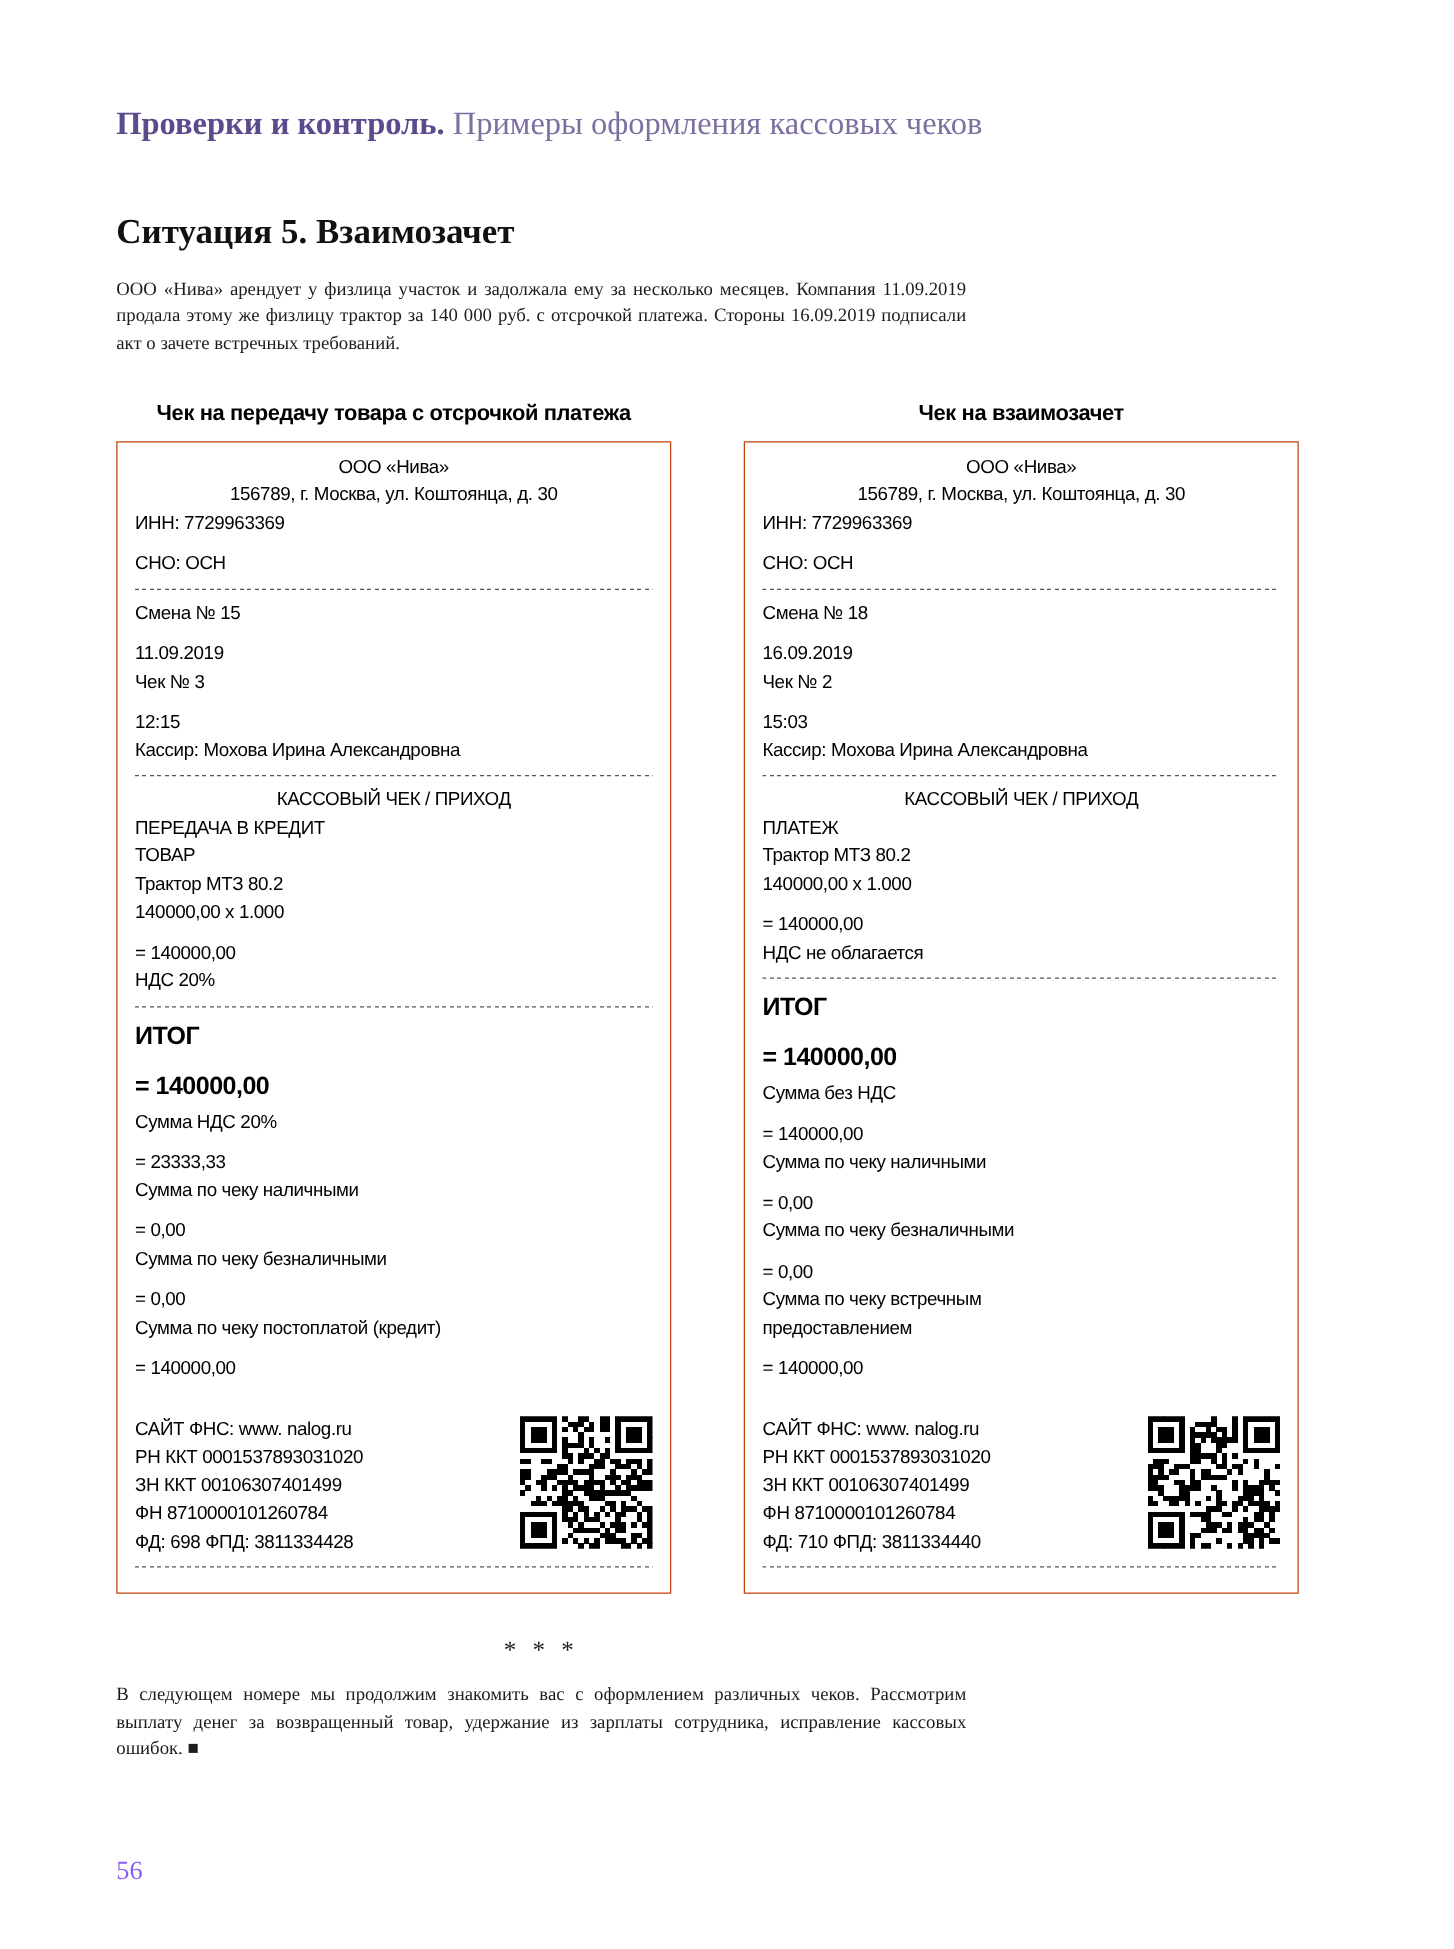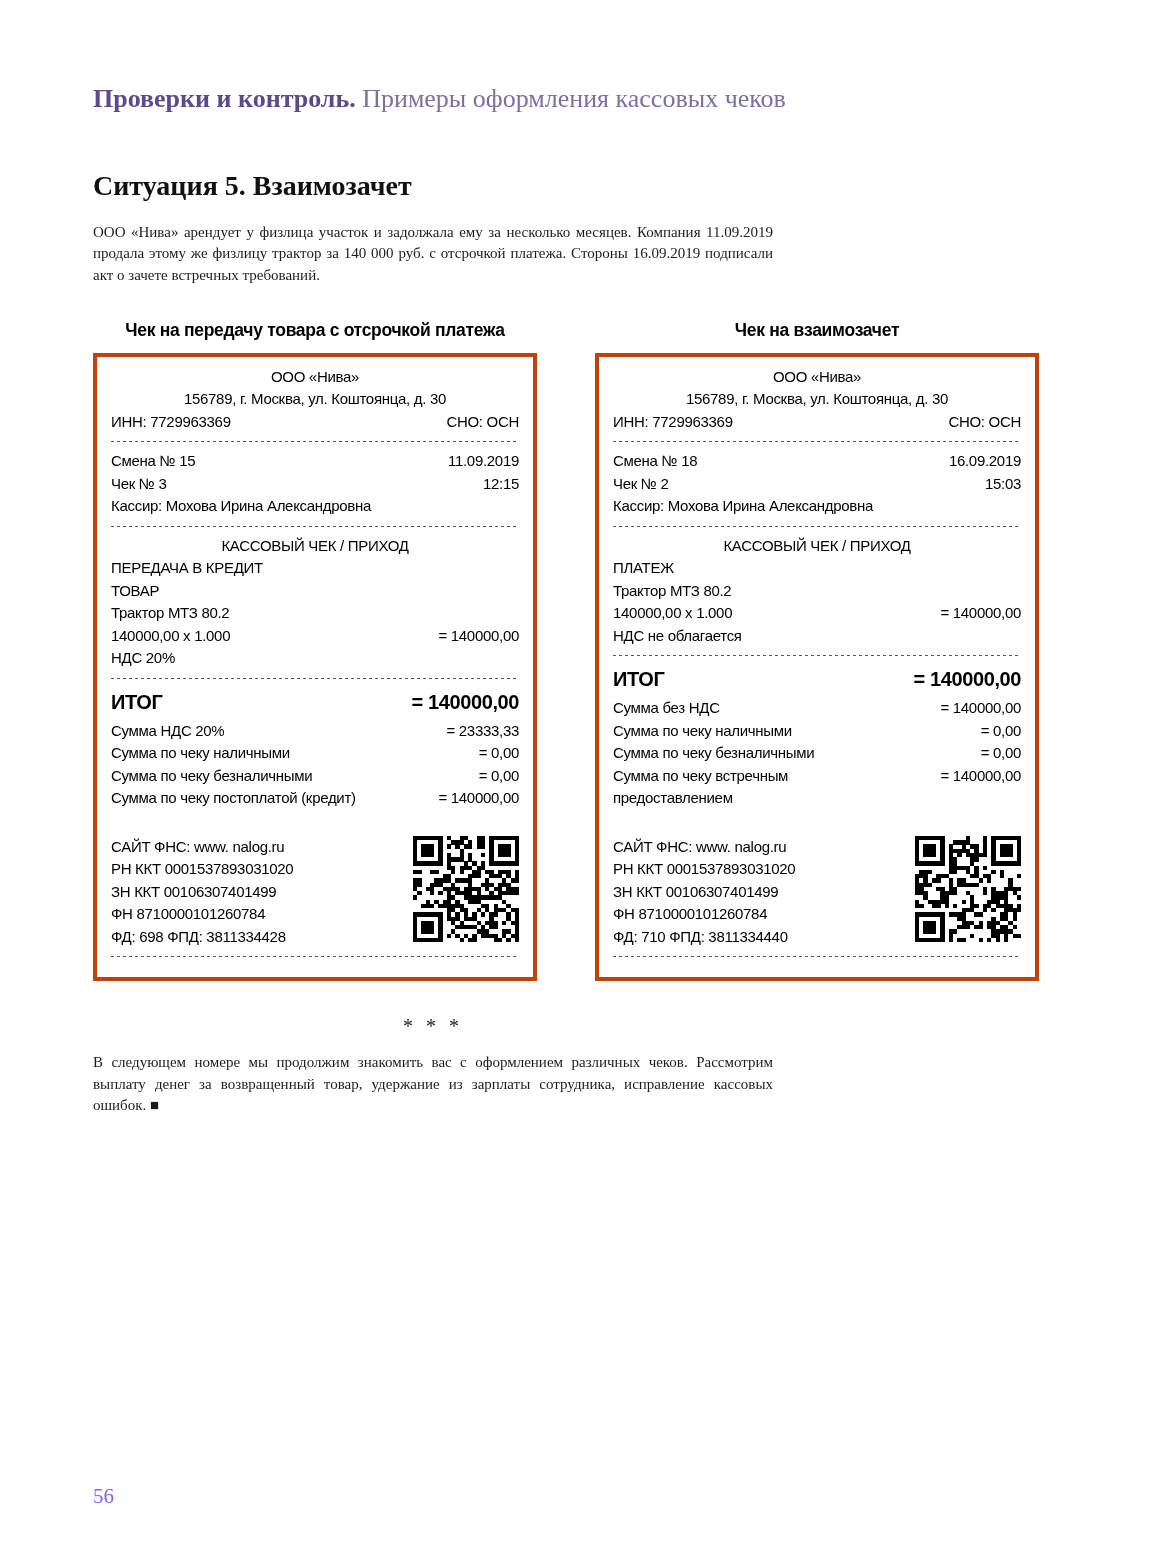--- a/index.html
+++ b/index.html
@@ -11,24 +11,24 @@
 
   .sit-title{font-size:28px;font-weight:bold;margin:0 0 20px;color:#111;}
 
   .text-col{width:680px;}
   .para{font-size:15px;line-height:1.42;text-align:justify;margin:0 0 26px;}
   .para.indent{text-indent:30px;}
 
   .receipts{display:flex;gap:58px;margin:34px 0 34px;}
   .receipt-col{width:444px;box-sizing:border-box;}
   .receipt-caption{font-family:"Liberation Sans",sans-serif;font-weight:bold;font-size:17.5px;letter-spacing:-0.3px;text-align:center;margin:0 0 12px;color:#000;}
-  .receipt{border:4px solid #c2410c;background:#fff;box-sizing:border-box;padding:9px 14px 12px;font-family:"Liberation Sans",sans-serif;font-size:15px;line-height:1.5;letter-spacing:-0.3px;color:#000;min-height:610px;}
+  .receipt{border:1px solid #c2410c;background:#fff;box-sizing:border-box;padding:9px 14px 12px;font-family:"Liberation Sans",sans-serif;font-size:15px;line-height:1.5;letter-spacing:-0.3px;color:#000;min-height:610px;}
 
   .r-center{text-align:center;}
-  .r-row{display:flex;justify-content:space-between;align-items:flex-start;gap:10px;}
+  .r-row{display:flex;justify-content:space-between;align-items:flex-start;gap:10px;flex-direction:column;}
   .r-row .r-val{white-space:nowrap;}
   .dashes{height:1px;margin:8px 0;background:repeating-linear-gradient(90deg,#555 0 3px,transparent 3px 6px);}
   .r-total{font-weight:bold;font-size:20px;margin:1px 0 3px;letter-spacing:-0.4px;}
   .r-footer{display:flex;justify-content:space-between;align-items:flex-start;gap:10px;margin-top:26px;}
   .r-reqs{min-width:0;}
   .qr{width:106px;height:106px;flex:0 0 auto;}
 
   .stars{width:680px;text-align:center;font-size:20px;letter-spacing:4px;margin:6px 0 14px;}
   .page-number{position:absolute;left:93px;bottom:50px;font-size:21px;color:#8b5cf6;}
 </style>

